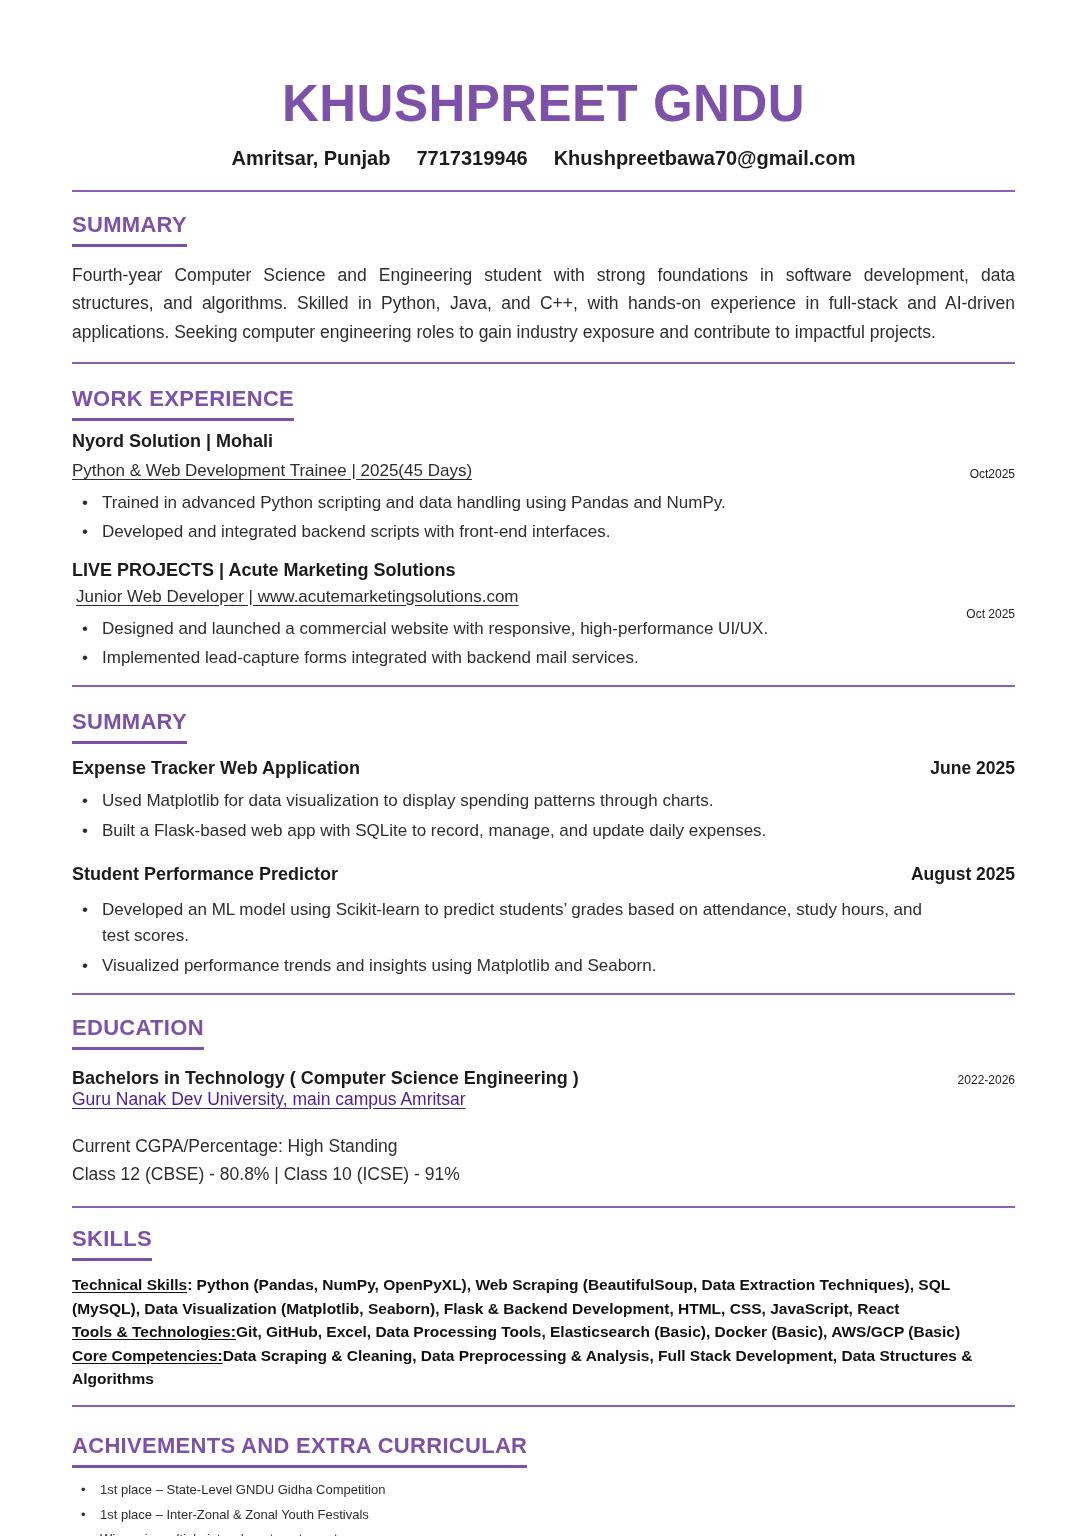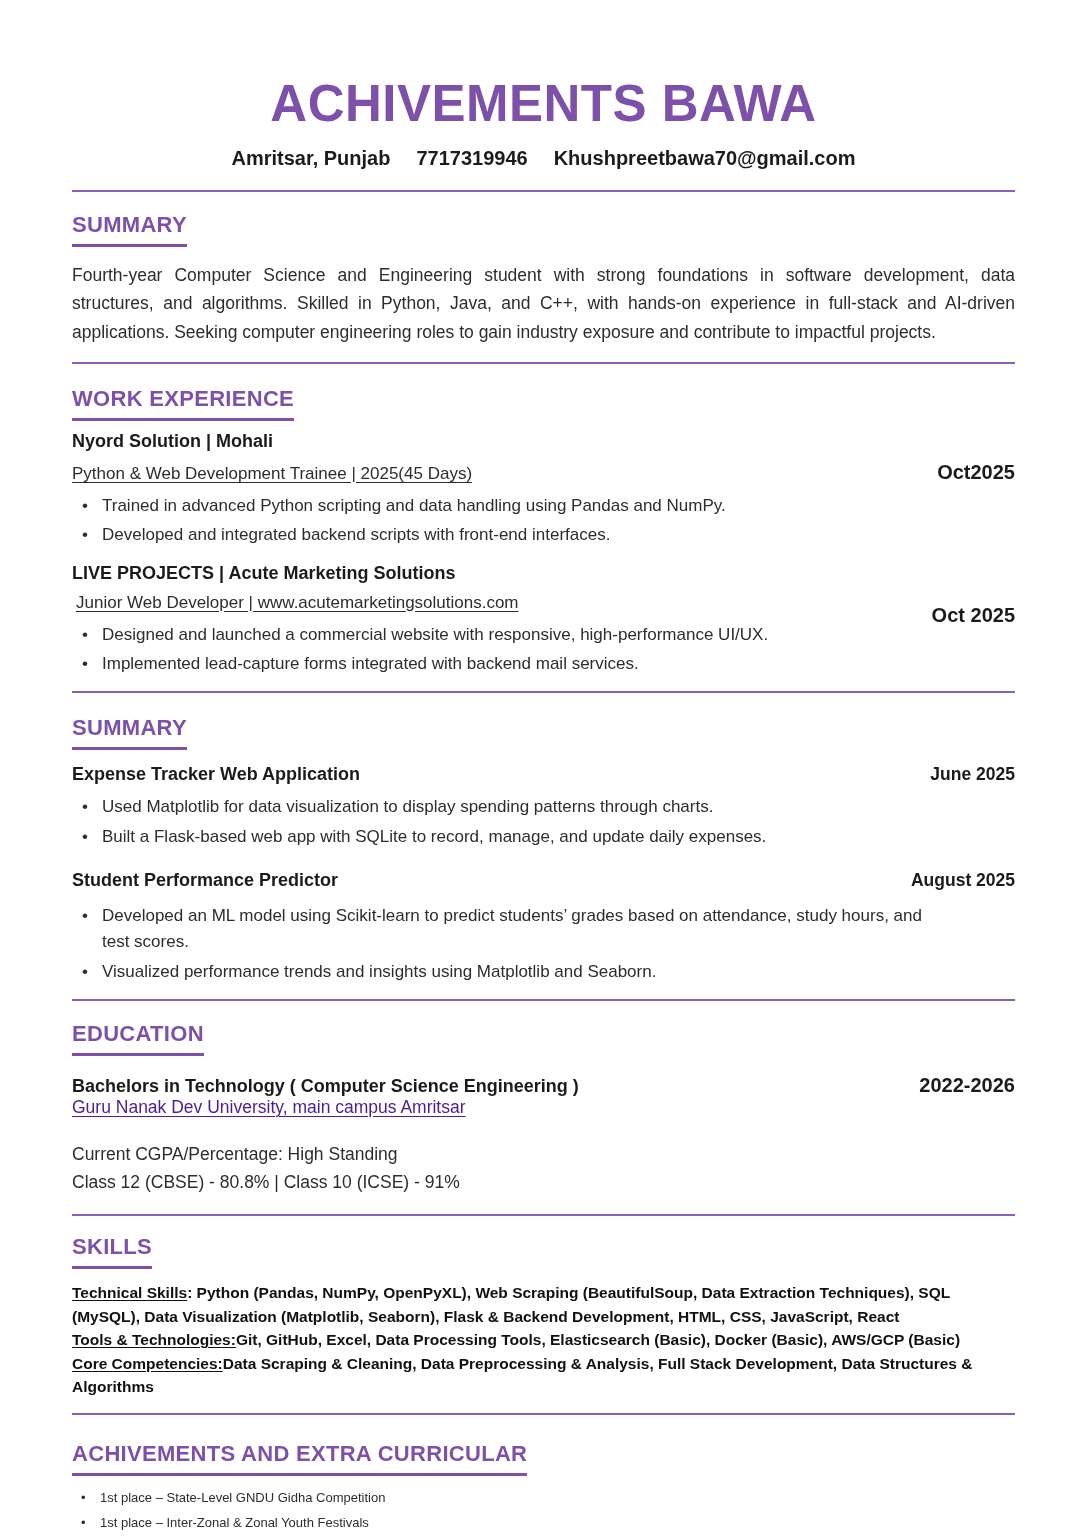--- a/index.html
+++ b/index.html
@@ -76,22 +76,22 @@
     margin-top: 9px;
     gap: 20px;
   }
   .role {
     font-size: 17px;
     color: #2d2d2d;
     text-decoration: underline;
     text-underline-offset: 3px;
   }
   .date {
-    font-size: 20px;
-    font-weight: 700;
+    font-size: 12px;
+    font-weight: 400;
     color: #1b1b1b;
     white-space: nowrap;
   }
   .date-low { transform: translateY(14px); }
 
   ul.bullets {
     list-style: none;
     margin: 9px 0 14px 0;
   }
   ul.bullets li {
@@ -174,21 +174,21 @@
     position: absolute;
     left: 9px;
     top: 0;
   }
 </style>
 </head>
 <body>
 
 <div class="page">
 
-  <div class="name">ACHIVEMENTS BAWA</div>
+  <div class="name">KHUSHPREET GNDU</div>
   <div class="contact">
     <span>Amritsar, Punjab</span><span>7717319946</span><span>Khushpreetbawa70@gmail.com</span>
   </div>
   <div class="rule"></div>
 
   <section>
     <h2><span>SUMMARY</span></h2>
     <p class="summary-body">Fourth-year Computer Science and Engineering student with strong foundations in software development, data structures, and algorithms. Skilled in Python, Java, and C++, with hands-on experience in full-stack and AI-driven applications. Seeking computer engineering roles to gain industry exposure and contribute to impactful projects.</p>
   </section>
   <div class="rule"></div>

